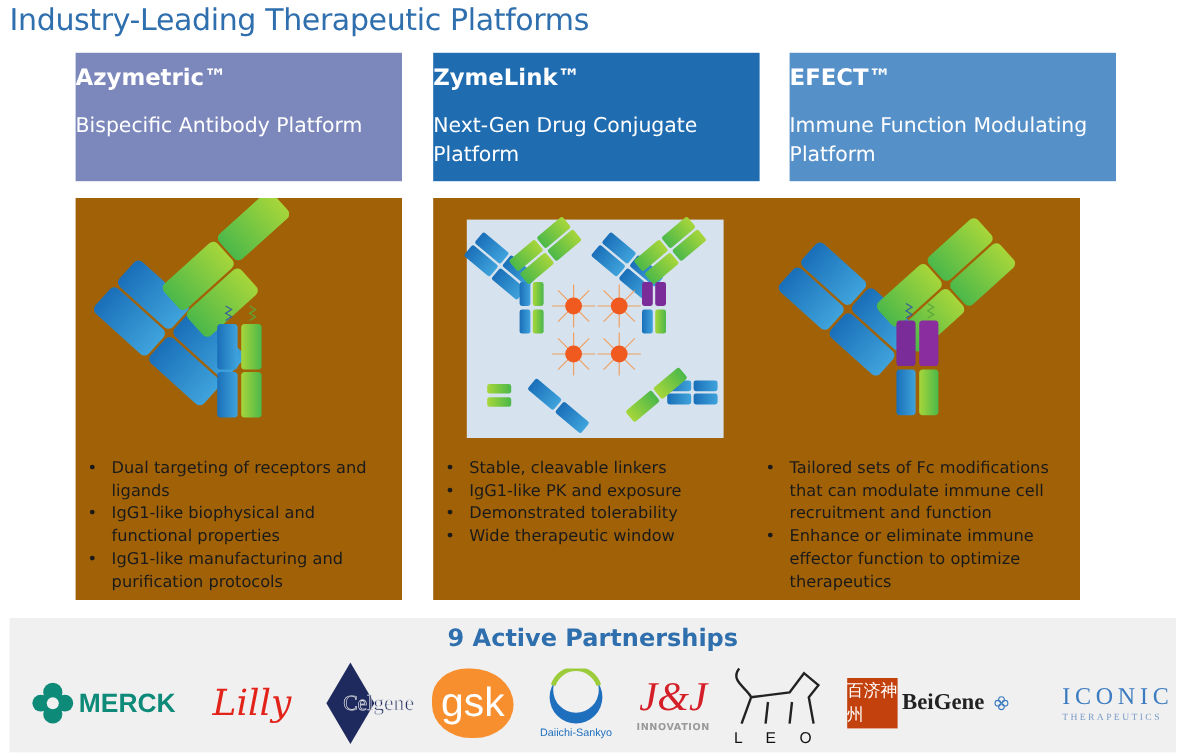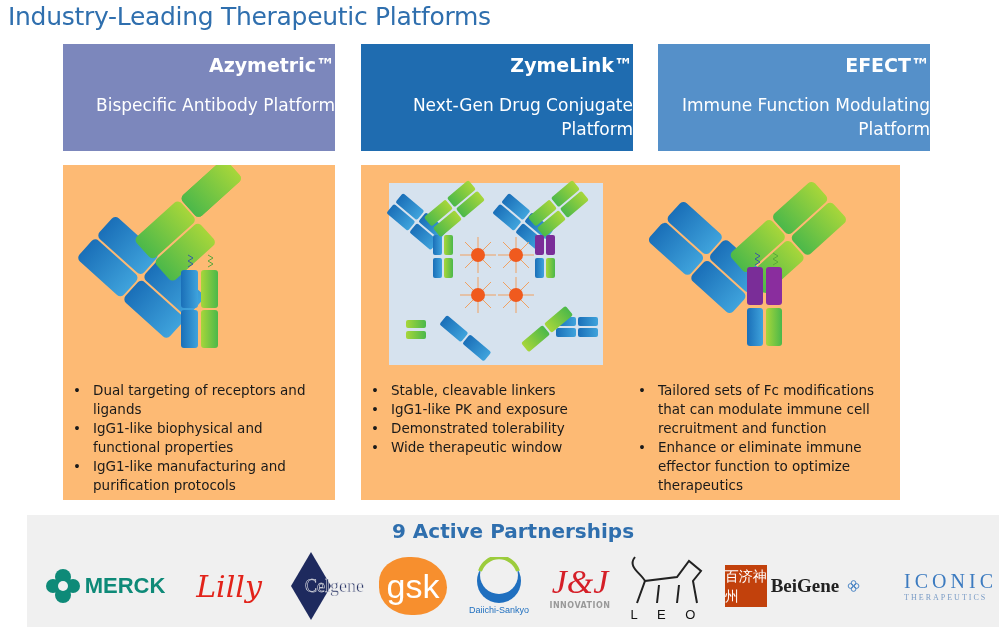--- a/index.html
+++ b/index.html
@@ -1,30 +1,30 @@
 <!DOCTYPE html>
 <html><head>
 <meta charset="utf-8">
 <style>
   * { box-sizing: border-box; margin: 0; padding: 0; }
   body { width: 1000px; height: 630px; background: #ffffff; font-family: "DejaVu Sans", sans-serif; position: relative; overflow: hidden; }
   .title { position: absolute; left: 8px; top: 2px; font-size: 25px; color: #2f6fae; letter-spacing: -0.3px; }
-  .col-head { position: absolute; top: 44px; height: 107px; width: 272px; color: #fff; text-align: right; }
+  .col-head { position: absolute; top: 44px; height: 107px; width: 272px; color: #fff; text-align: left; }
   .col-head .name { font-size: 19px; font-weight: bold; margin-top: 10px; }
   .col-head .sub { font-size: 17px; margin-top: 17px; line-height: 24px; }
-  .col-body { position: absolute; top: 165px; height: 335px; width: 272px; background: #fdba74; }
+  .col-body { position: absolute; top: 165px; height: 335px; width: 272px; background: #a16207; }
   .col-body .img { position: absolute; left: 0; top: 0; width: 272px; height: 205px; }
   .col-body ul { position: absolute; left: 10px; top: 216px; right: 8px; list-style: none; font-size: 13.5px; color: #1a1a1a; line-height: 19px; }
   .col-body li { position: relative; padding-left: 20px; }
   .col-body li::before { content: "•"; position: absolute; left: 0; }
   #c1h { left: 63px; background: #7c87bc; }
   #c2h { left: 361px; background: #1f6cb0; }
   #c3h { left: 658px; background: #5590c9; }
   #c1b { left: 63px; } #c2b { left: 361px; } #c3b { left: 628px; }
-  .partners { position: absolute; left: 27px; top: 515px; width: 972px; height: 112px; background: #f0f0f0; }
+  .partners { position: absolute; left: 8px; top: 515px; width: 972px; height: 112px; background: #f0f0f0; }
   .partners .ptitle { position: absolute; left: 0; width: 972px; top: 4px; text-align: center; font-size: 20px; font-weight: bold; color: #2f6fae; }
   .logo { position: absolute; top: 32px; height: 78px; display: flex; align-items: center; justify-content: center; }
 </style>
 </head>
 <body>
 
 <div class="title">Industry-Leading Therapeutic Platforms</div>
 
 <div class="col-head" id="c1h">
   <div class="name">Azymetric™</div>

